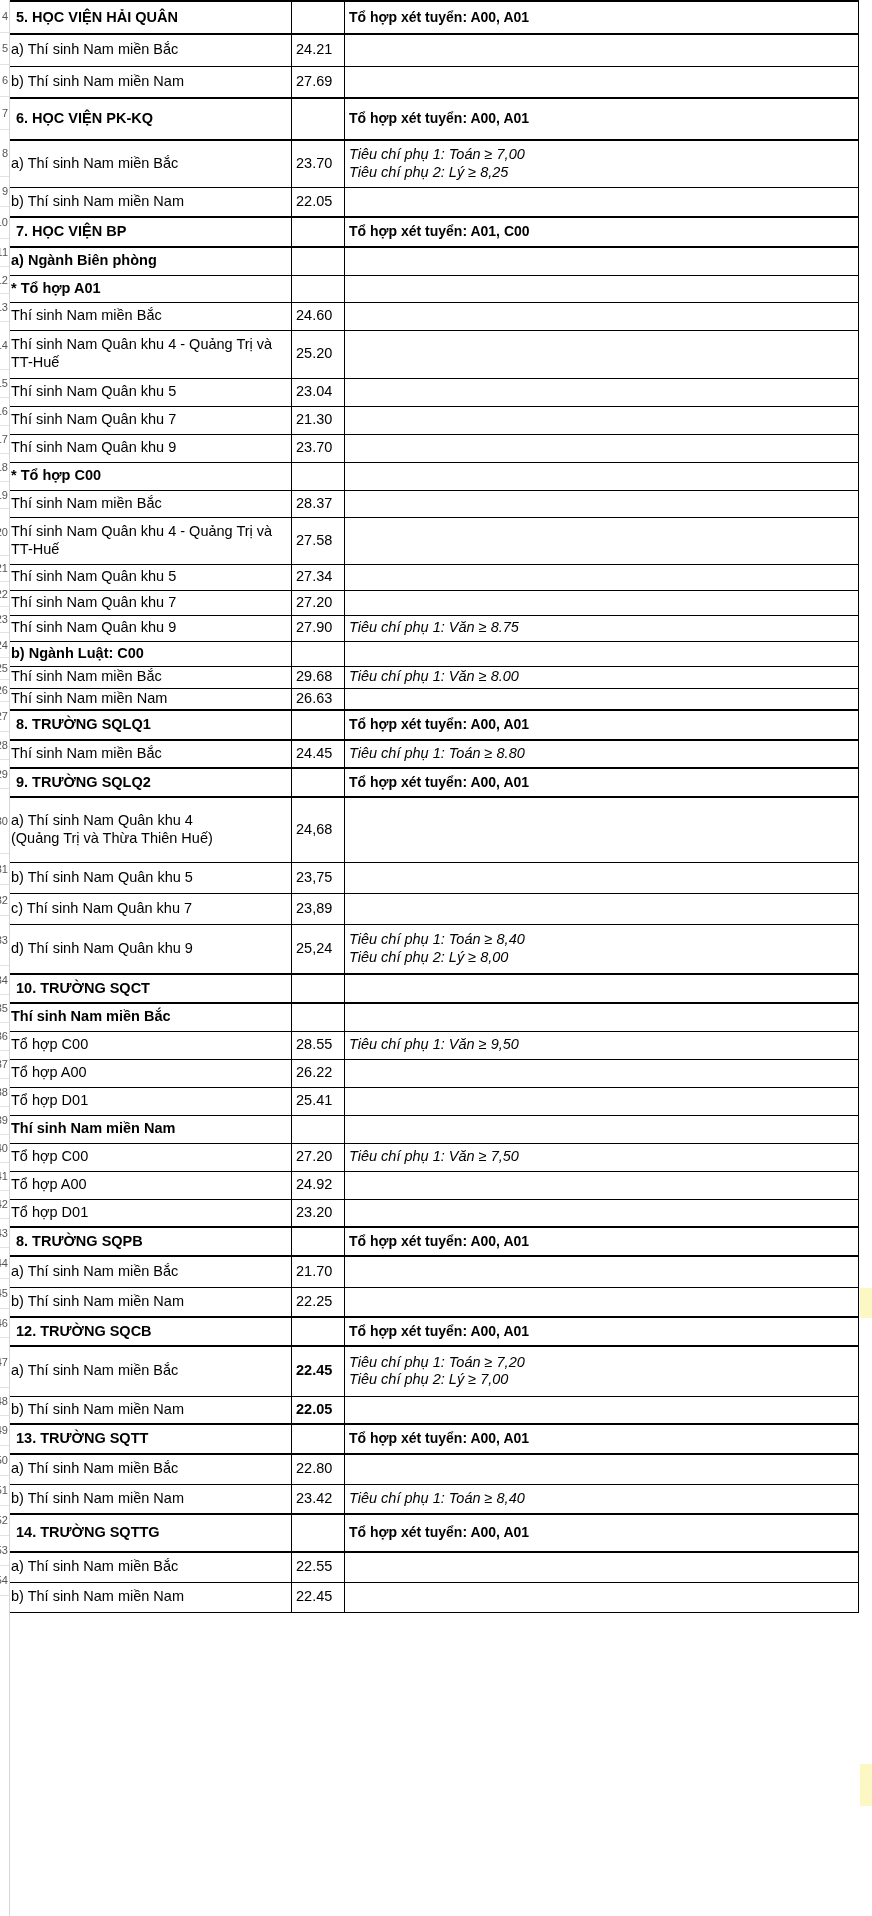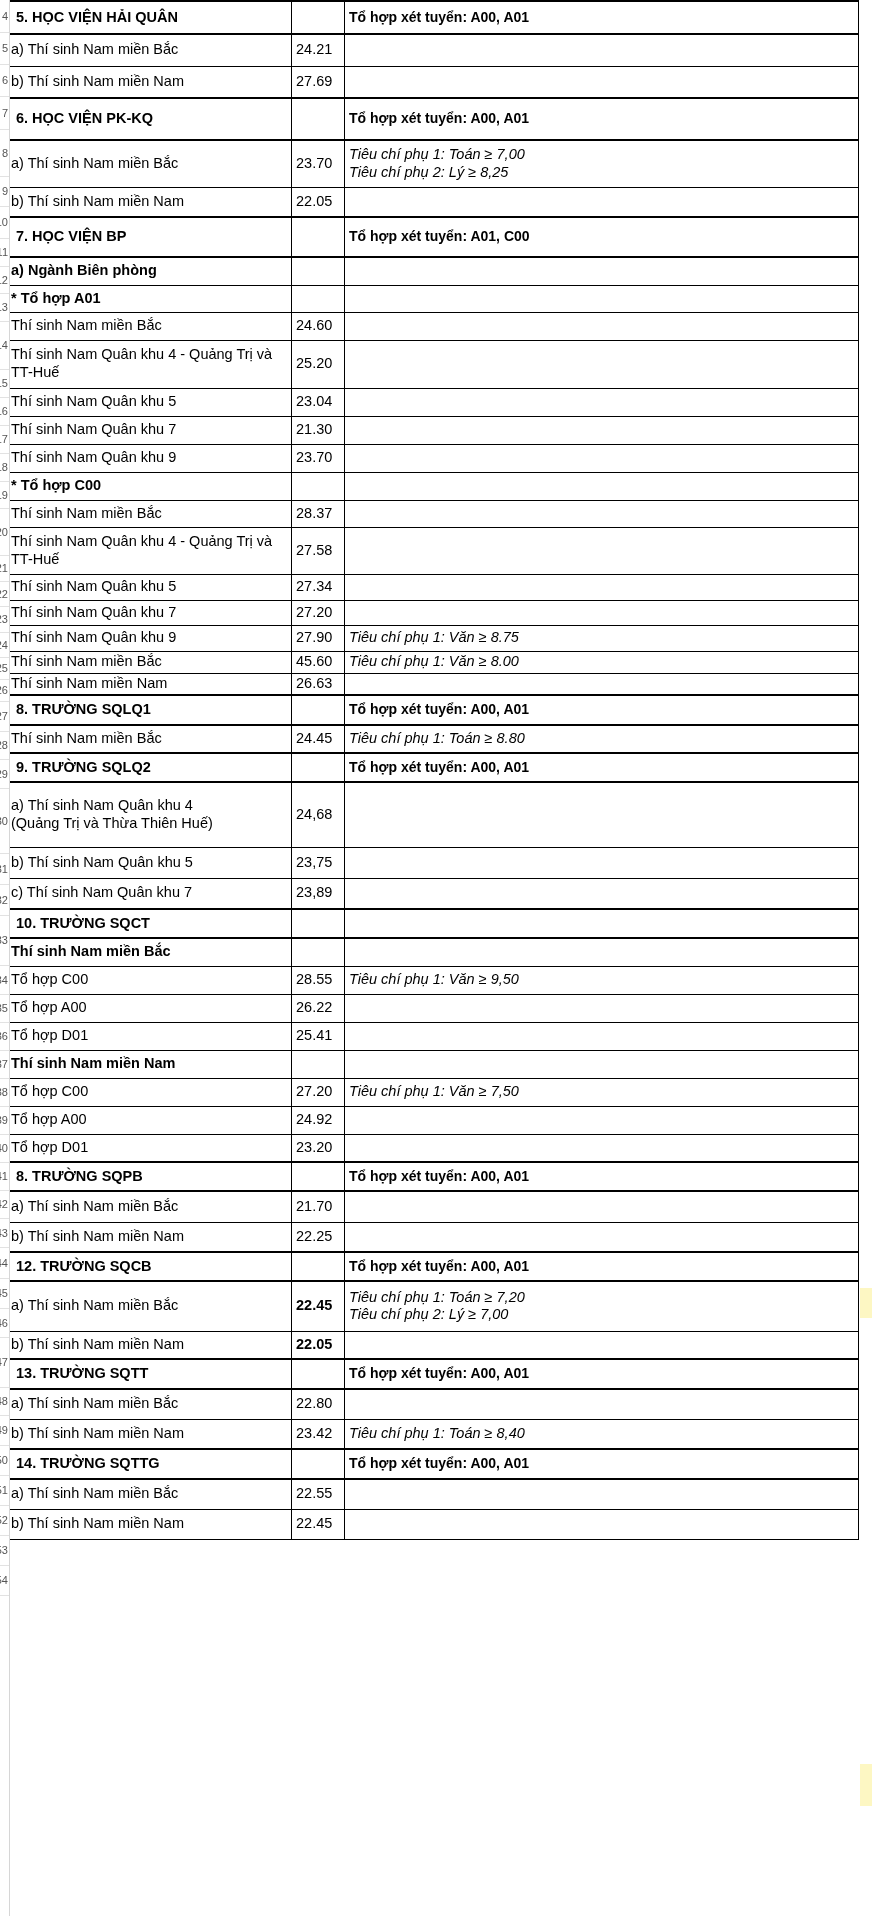--- a/index.html
+++ b/index.html
@@ -196,21 +196,21 @@
           <td class="label">a) Thí sinh Nam miền Bắc</td>
           <td class="score">23.70</td>
           <td class="note">Tiêu chí phụ 1: Toán ≥ 7,00
 Tiêu chí phụ 2: Lý ≥ 8,25</td>
         </tr>
         <tr class="normal" style="height: 30px;">
           <td class="label">b) Thí sinh Nam miền Nam</td>
           <td class="score">22.05</td>
           <td class="note"></td>
         </tr>
-        <tr class="head" style="height: 40px;">
+        <tr class="head" style="height: 30px;">
           <td class="label">7. HỌC VIỆN BP</td>
           <td class="score"></td>
           <td class="note">Tổ hợp xét tuyển: A01, C00</td>
         </tr>
         <tr class="sub" style="height: 28px;">
           <td class="label">a) Ngành Biên phòng</td>
           <td class="score"></td>
           <td class="note"></td>
         </tr>
         <tr class="sub" style="height: 27px;">
@@ -266,23 +266,28 @@
         <tr class="normal" style="height: 25px;">
           <td class="label">Thí sinh Nam Quân khu 7</td>
           <td class="score">27.20</td>
           <td class="note"></td>
         </tr>
         <tr class="normal" style="height: 26px;">
           <td class="label">Thí sinh Nam Quân khu 9</td>
           <td class="score">27.90</td>
           <td class="note">Tiêu chí phụ 1: Văn ≥ 8.75</td>
         </tr>
+        <tr class="sub" style="height: 25px;">
+          <td class="label">b) Ngành Luật: C00</td>
+          <td class="score"></td>
+          <td class="note"></td>
+        </tr>
         <tr class="normal" style="height: 22px;">
           <td class="label">Thí sinh Nam miền Bắc</td>
-          <td class="score">45.60</td>
+          <td class="score">29.68</td>
           <td class="note">Tiêu chí phụ 1: Văn ≥ 8.00</td>
         </tr>
         <tr class="normal" style="height: 22px;">
           <td class="label">Thí sinh Nam miền Nam</td>
           <td class="score">26.63</td>
           <td class="note"></td>
         </tr>
         <tr class="head" style="height: 30px;">
           <td class="label">8. TRƯỜNG SQLQ1</td>
           <td class="score"></td>
@@ -307,20 +312,26 @@
         <tr class="normal" style="height: 31px;">
           <td class="label">b) Thí sinh Nam Quân khu 5</td>
           <td class="score">23,75</td>
           <td class="note"></td>
         </tr>
         <tr class="normal" style="height: 31px;">
           <td class="label">c) Thí sinh Nam Quân khu 7</td>
           <td class="score">23,89</td>
           <td class="note"></td>
         </tr>
+        <tr class="normal" style="height: 50px;">
+          <td class="label">d) Thí sinh Nam Quân khu 9</td>
+          <td class="score">25,24</td>
+          <td class="note">Tiêu chí phụ 1: Toán ≥ 8,40
+Tiêu chí phụ 2: Lý ≥ 8,00</td>
+        </tr>
         <tr class="head" style="height: 29px;">
           <td class="label">10. TRƯỜNG SQCT</td>
           <td class="score"></td>
           <td class="note"></td>
         </tr>
         <tr class="sub" style="height: 28px;">
           <td class="label">Thí sinh Nam miền Bắc</td>
           <td class="score"></td>
           <td class="note"></td>
         </tr>
@@ -398,21 +409,21 @@
         <tr class="normal" style="height: 30px;">
           <td class="label">a) Thí sinh Nam miền Bắc</td>
           <td class="score">22.80</td>
           <td class="note"></td>
         </tr>
         <tr class="normal" style="height: 30px;">
           <td class="label">b) Thí sinh Nam miền Nam</td>
           <td class="score">23.42</td>
           <td class="note">Tiêu chí phụ 1: Toán ≥ 8,40</td>
         </tr>
-        <tr class="head" style="height: 30px; padding-left: 22px;">
+        <tr class="head" style="height: 38px; padding-left: 22px;">
           <td class="label">14. TRƯỜNG SQTTG</td>
           <td class="score"></td>
           <td class="note">Tổ hợp xét tuyển: A00, A01</td>
         </tr>
         <tr class="normal" style="height: 30px;">
           <td class="label">a) Thí sinh Nam miền Bắc</td>
           <td class="score">22.55</td>
           <td class="note"></td>
         </tr>
         <tr class="normal" style="height: 30px;">

